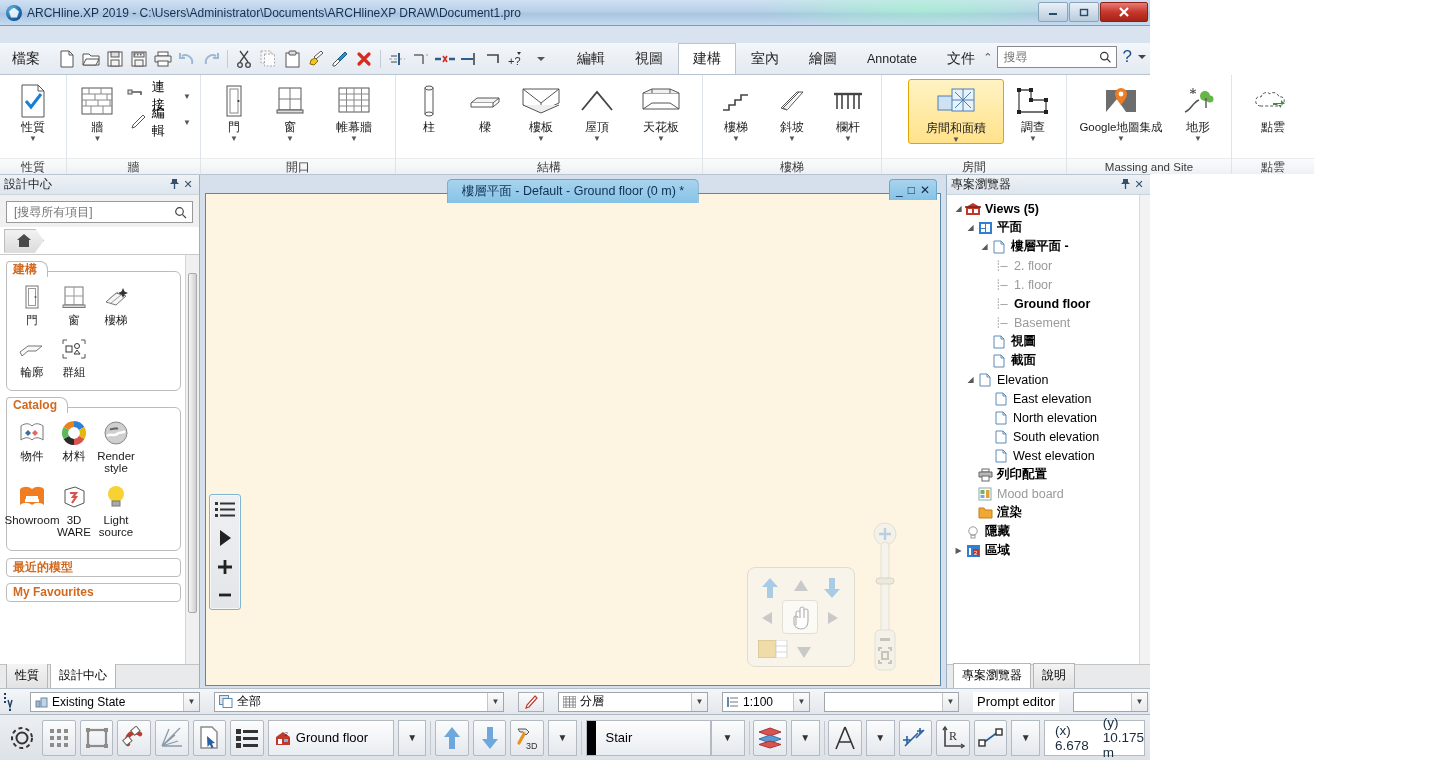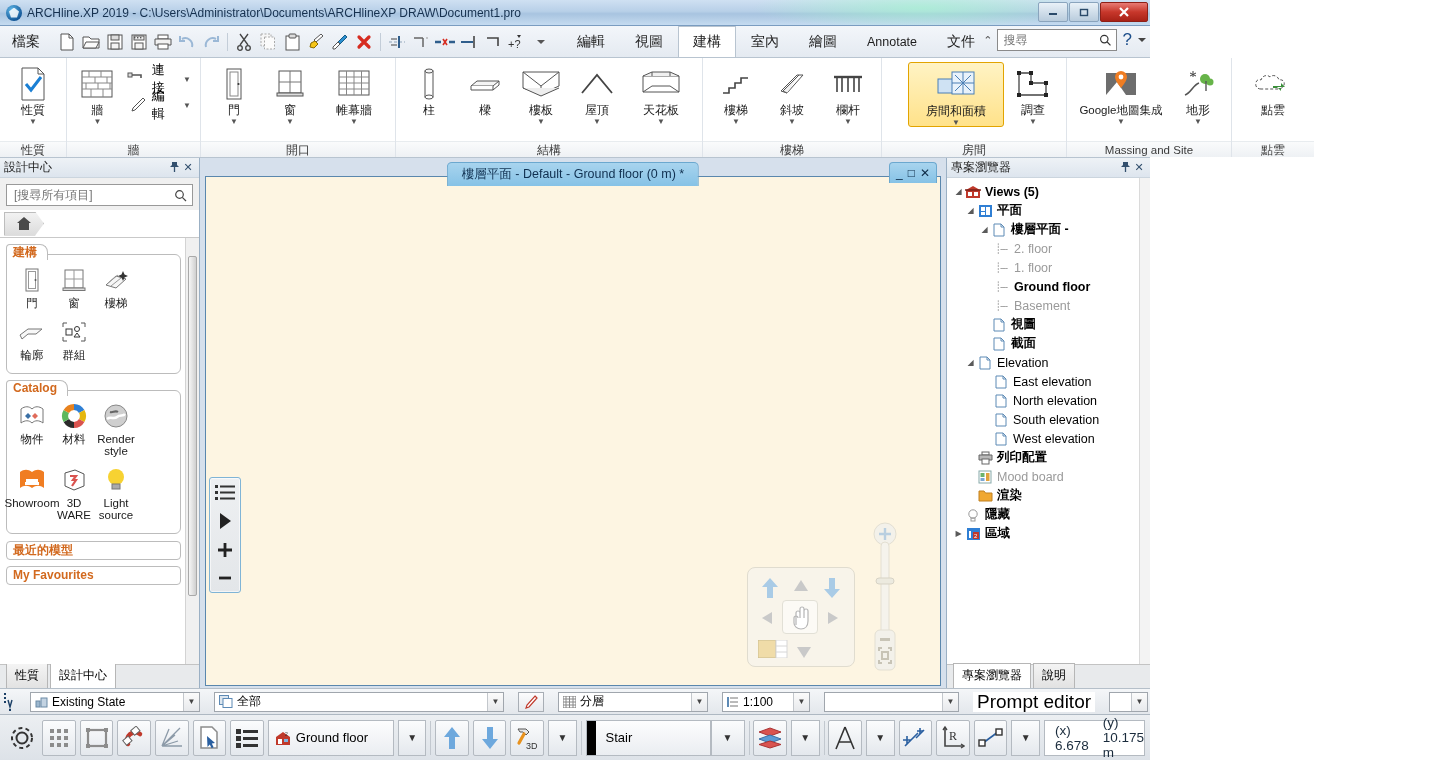--- a/index.html
+++ b/index.html
@@ -56,21 +56,21 @@
     width: 48px;
     background: linear-gradient(to bottom,#e87b74,#c7372b 50%,#a82217);
     border-color:#8e2018; color:#fff; font-weight:bold;
   }
 
   
   .menubar {
     height: 32px; flex: 0 0 32px;
     background: linear-gradient(to bottom,#f3f6fa,#e4eaf1);
     border-bottom: 1px solid #b8c4d0;
-    display: flex; align-items: stretch; position: relative;
+    display: flex; align-items: stretch; position: relative; margin-top: 17px;
   }
   .menu-file {
     padding: 0 12px; display:flex; align-items:center; font-size: 14px; color:#1a1a1a;
   }
   .qat { display:flex; align-items:center; gap: 2px; padding: 0 4px; }
   .qicon {
     width: 22px; height: 24px; display:flex; align-items:center; justify-content:center;
     color:#4a4a4a;
   }
   .qicon svg { display:block; }
@@ -259,21 +259,21 @@
   .sb-combo .ca {
     width: 16px; height: 18px; border-left:1px solid #c3c7cc;
     background: linear-gradient(to bottom,#fbfbfb,#e7e9ec);
     display:flex; align-items:center; justify-content:center; font-size:8px; color:#444;
   }
   .sb-btn {
     width: 26px; height: 20px; border:1px solid #a8aeb5;
     background: linear-gradient(to bottom,#fcfcfd,#e6e9ed);
     display:flex; align-items:center; justify-content:center;
   }
-  .sb-label { font-size: 19px; padding: 0 4px; background:#fff; height:20px; line-height:20px; }
+  .sb-label { font-size: 13px; padding: 0 4px; background:#fff; height:20px; line-height:20px; }
 
   .bottombar {
     height: 46px; flex:0 0 46px; display:flex; align-items:center; gap: 4px;
     background: linear-gradient(to bottom,#eceff2,#dde2e8);
     border-top:1px solid #aeb8c2; padding: 0 5px;
   }
   .bb-btn {
     width: 40px; height: 36px; border:1px solid #b4bac1; border-radius:2px;
     background: linear-gradient(to bottom,#fbfcfd,#e4e8ed);
     display:flex; align-items:center; justify-content:center;

